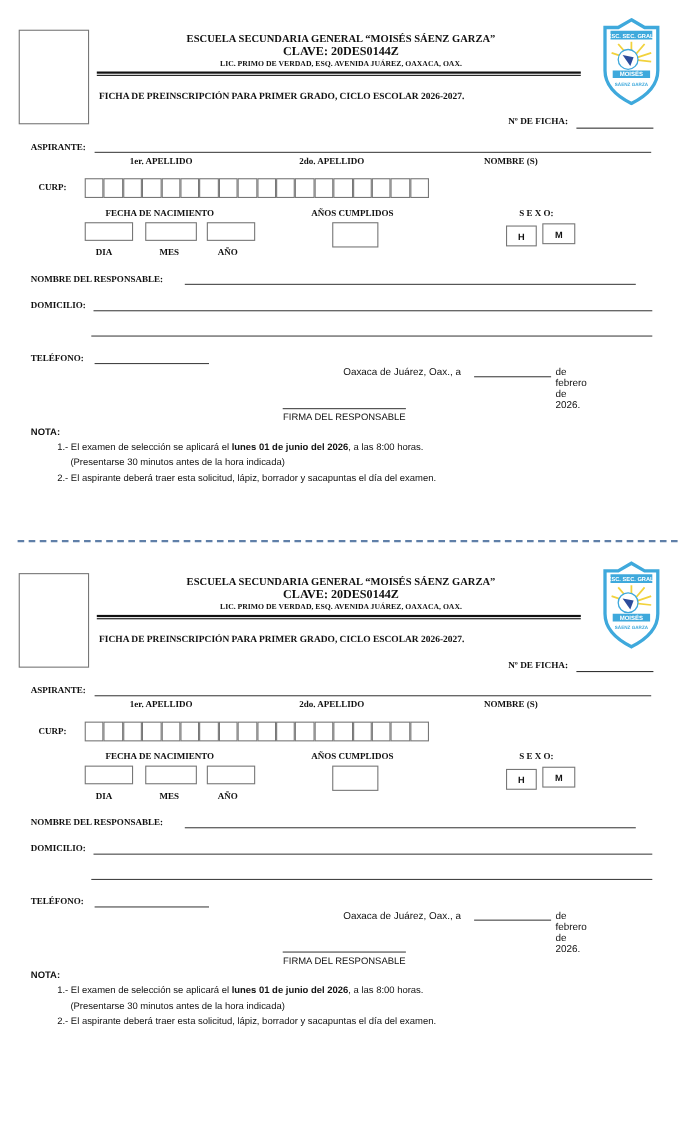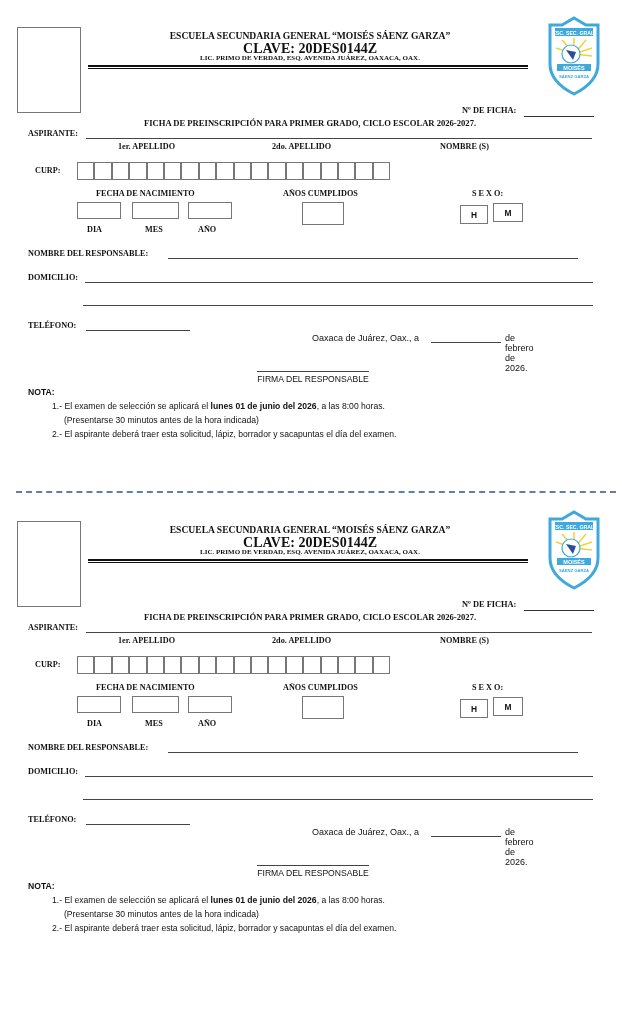--- a/index.html
+++ b/index.html
@@ -3,25 +3,25 @@
 <meta charset="utf-8">
 <style>
   html,body{margin:0;padding:0;background:#fff;}
   body{width:622px;height:1024px;position:relative;overflow:hidden;color:#111;font-family:"Liberation Sans",sans-serif;}
   .abs{position:absolute;}
   .serif{font-family:"Liberation Serif","DejaVu Serif",serif;font-weight:bold;}
   .sans{font-family:"Liberation Sans",sans-serif;}
   .sheet{position:absolute;left:0;width:530px;height:470px;}
   .photo{position:absolute;left:17px;top:27px;width:64px;height:86px;border:1px solid #777;box-sizing:border-box;}
   .h1{left:90px;width:440px;top:30px;text-align:center;font-size:9.6px;}
-  .h2{left:90px;width:440px;top:41px;text-align:center;font-size:14px;}
+  .h2{left:90px;width:440px;top:41px;text-align:center;font-size:11px;}
   .h3{left:90px;width:440px;top:54px;text-align:center;font-size:7px;}
   .rule1{left:88px;top:65px;width:440px;height:2px;background:#111;}
   .rule2{left:88px;top:68px;width:440px;height:1px;background:#111;}
-  .ficha-title{left:90px;width:440px;top:82px;text-align:center;font-size:8.6px;margin-top:36px;}
+  .ficha-title{left:90px;width:440px;top:82px;text-align:left;font-size:8.6px;}
   .logo{left:546px;top:16px;width:56px;height:80px;}
   .nficha{left:462px;top:106px;font-size:8.4px;}
   .nficha-line{left:524px;top:116px;width:70px;height:1px;background:#333;}
   .lbl{font-size:8.2px;}
   .line{height:1px;background:#444;}
   .curp-box{position:absolute;top:162px;width:17.4px;height:18px;border:1px solid #777;box-sizing:border-box;}
   .box{position:absolute;border:1px solid #777;box-sizing:border-box;}
   .sexbox{position:absolute;border:1px solid #777;box-sizing:border-box;font-size:8.4px;text-align:center;font-weight:bold;font-family:"Liberation Sans",sans-serif;}
   .note{font-size:8.6px;}
   .dash{position:absolute;left:16px;top:491px;width:600px;height:0;border-top:2.4px dashed #5f7fa8;}

